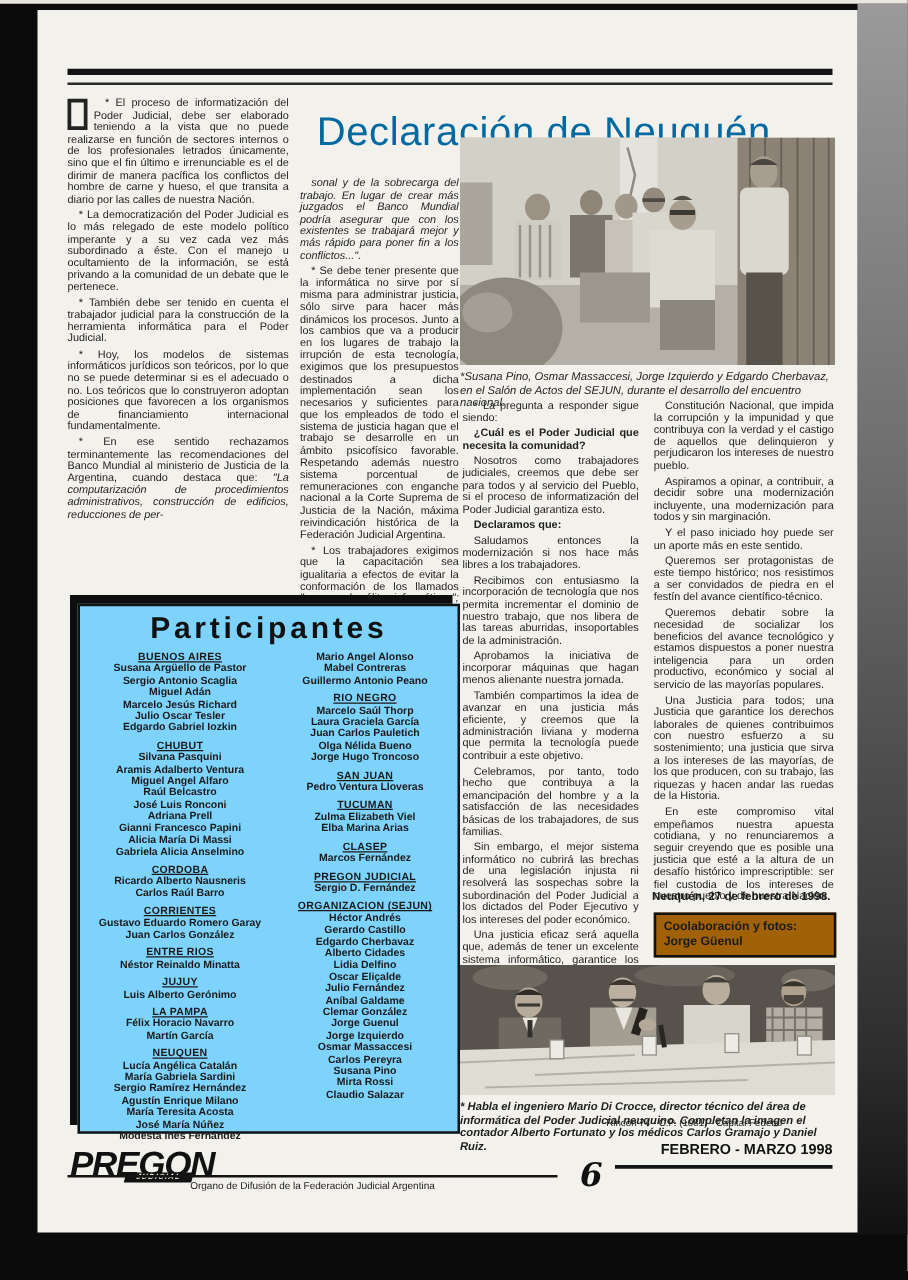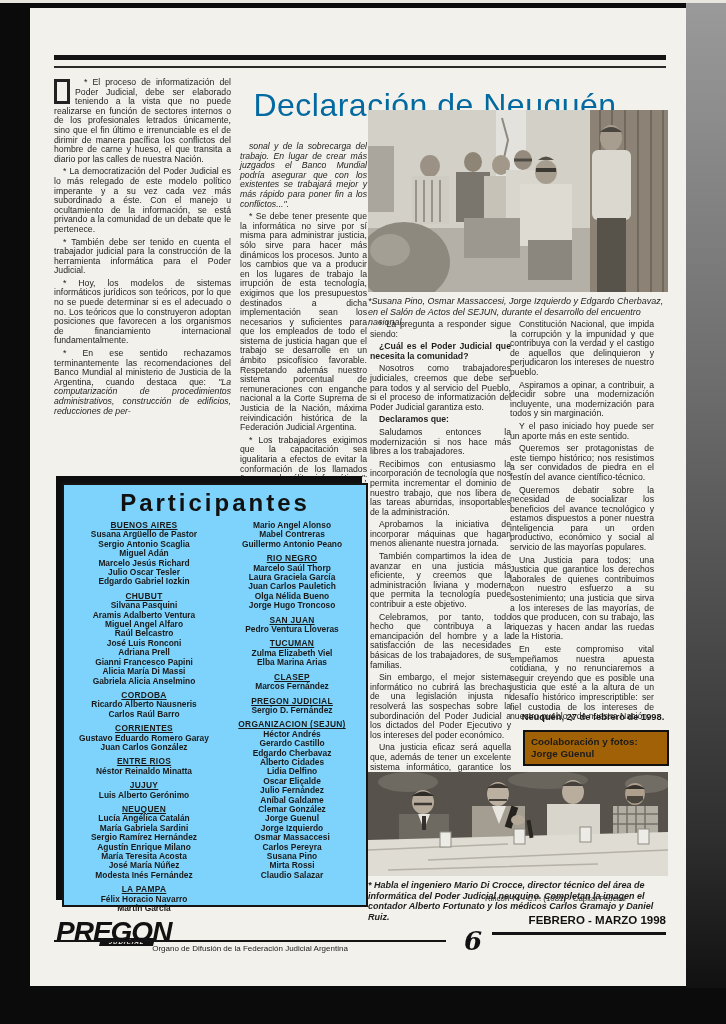--- a/index.html
+++ b/index.html
@@ -22,21 +22,21 @@
     position:absolute;left:170px;top:58px;width:470px;text-align:center;
     font-size:32px;font-weight:normal;letter-spacing:0.5px;color:#0369a1;white-space:nowrap;
   }
   .col{position:absolute;font-size:8.7px;line-height:9.6px;text-align:justify;color:#1e1e1e;}
   .para{margin:0 0 3px 0;text-indent:9px;}
   .it{font-style:italic;}
   .bd{font-weight:bold;}
   #col1{left:24px;top:70px;width:177px;}
   #col2{left:210px;top:134px;width:127px;}
   #col3{left:340px;top:312px;width:141px;}
-  #col4{left:480px;top:312px;width:144px;}
+  #col4{left:493px;top:312px;width:144px;}
   .dropbox{float:left;width:10px;height:19px;border:3px solid #222;margin:1px 5px 1px 0;background:#f3f1eb;}
   .photo{position:absolute;background:#c9c6bf;overflow:hidden;}
   #photo1{left:338px;top:102px;width:300px;height:182px;}
   #photo2{left:338px;top:764px;width:300px;height:104px;}
   .caption{position:absolute;font-size:9px;font-style:italic;line-height:10.5px;text-align:left;color:#1e1e1e;}
   #caption1{left:338px;top:288px;width:300px;}
   #caption2{left:338px;top:872px;width:300px;font-weight:bold;}
   .dateline{position:absolute;left:488px;top:704px;width:150px;text-align:center;
     font-size:9.3px;font-weight:bold;}
   .collab-box{position:absolute;left:493px;top:722px;width:130px;border:2px solid #111;
@@ -209,33 +209,33 @@
         </div>
         <div class="pgroup">
           <div class="pheading">ENTRE RIOS</div>
           <div class="pname">Néstor Reinaldo Minatta</div>
         </div>
         <div class="pgroup">
           <div class="pheading">JUJUY</div>
           <div class="pname">Luis Alberto Gerónimo</div>
         </div>
         <div class="pgroup">
+          <div class="pheading">LA PAMPA</div>
+          <div class="pname">Félix Horacio Navarro</div>
+          <div class="pname">Martín García</div>
+        </div>
+        <div class="pgroup">
           <div class="pheading">NEUQUEN</div>
           <div class="pname">Lucía Angélica Catalán</div>
           <div class="pname">María Gabriela Sardini</div>
           <div class="pname">Sergio Ramírez Hernández</div>
           <div class="pname">Agustín Enrique Milano</div>
           <div class="pname">María Teresita Acosta</div>
           <div class="pname">José María Núñez</div>
           <div class="pname">Modesta Inés Fernández</div>
-        </div>
-        <div class="pgroup">
-          <div class="pheading">LA PAMPA</div>
-          <div class="pname">Félix Horacio Navarro</div>
-          <div class="pname">Martín García</div>
         </div>
       </div>
     <div id="pcol-right" class="pcol">
         <div class="pgroup">
           <div class="pname">Mario Angel Alonso</div>
           <div class="pname">Mabel Contreras</div>
           <div class="pname">Guillermo Antonio Peano</div>
         </div>
         <div class="pgroup">
           <div class="pheading">RIO NEGRO</div>

